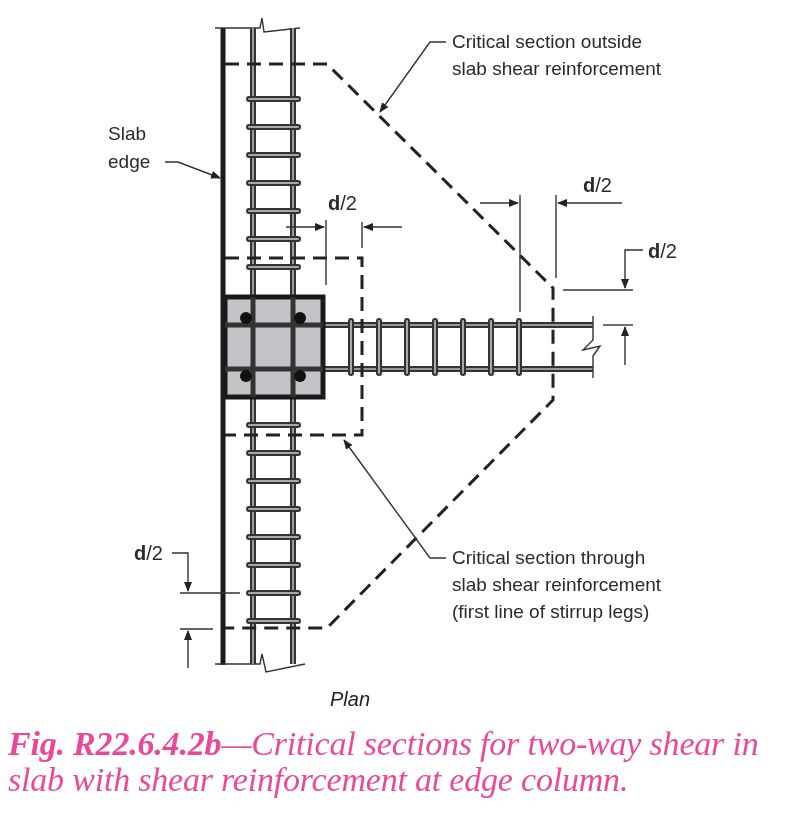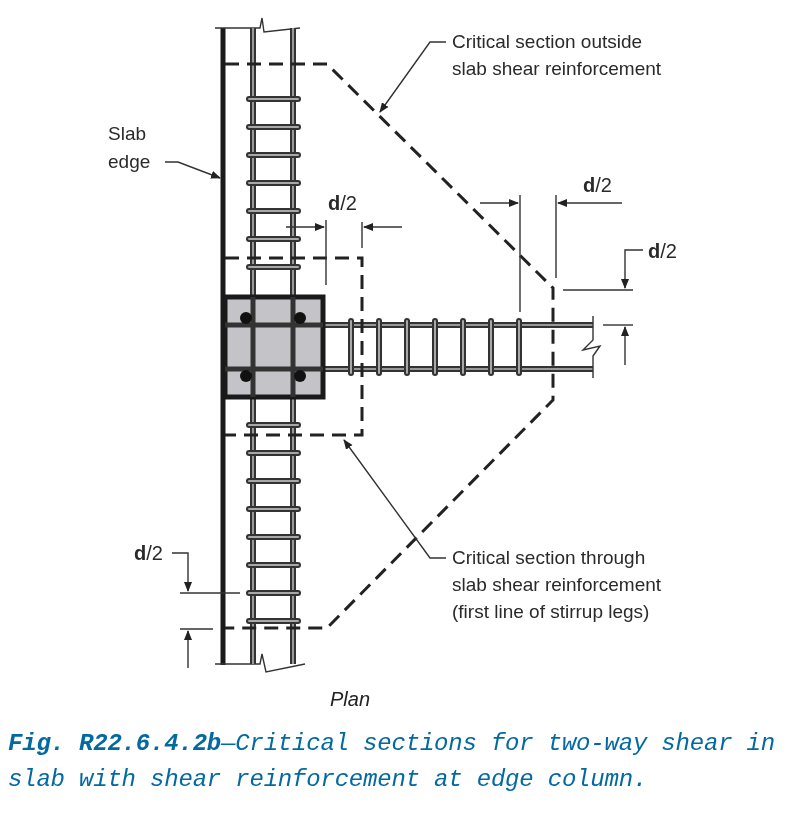--- a/index.html
+++ b/index.html
@@ -3,21 +3,21 @@
   <meta charset="utf-8">
   <style>
     html, body { margin: 0; padding: 0; background: #ffffff; }
     body { width: 809px; height: 817px; position: relative; overflow: hidden; }
     #fig { position: absolute; left: 0; top: 0; }
     .lbl { font-family: "Liberation Sans", sans-serif; font-size: 19px; fill: #2a2a2a; }
     .dimlbl { font-family: "Liberation Sans", sans-serif; font-size: 20px; fill: #2a2a2a; }
     .dimlbl .b { font-weight: bold; }
     .plan { font-family: "Liberation Sans", sans-serif; font-size: 20px; font-style: italic; fill: #222; }
     .caption { position: absolute; left: 8px; top: 726px; width: 800px;
-      font-family: Liberation Mono, monospace; font-size: 24px; line-height: 36px; color: #0369a1;
+      font-family: Liberation Serif, serif; font-size: 34px; line-height: 36px; color: #ec4899;
       font-style: italic; letter-spacing: -0.2px; }
     .caption .fignum { font-weight: bold; }
     .dash { stroke: #222; stroke-width: 3; fill: none; stroke-dasharray: 14 8; }
     .thin { stroke: #333; stroke-width: 1.4; fill: none; }
   </style>
 </head>
 <body>
 
 <svg id="fig" width="809" height="720" viewBox="0 0 809 720" xmlns="http://www.w3.org/2000/svg">
   <defs>

